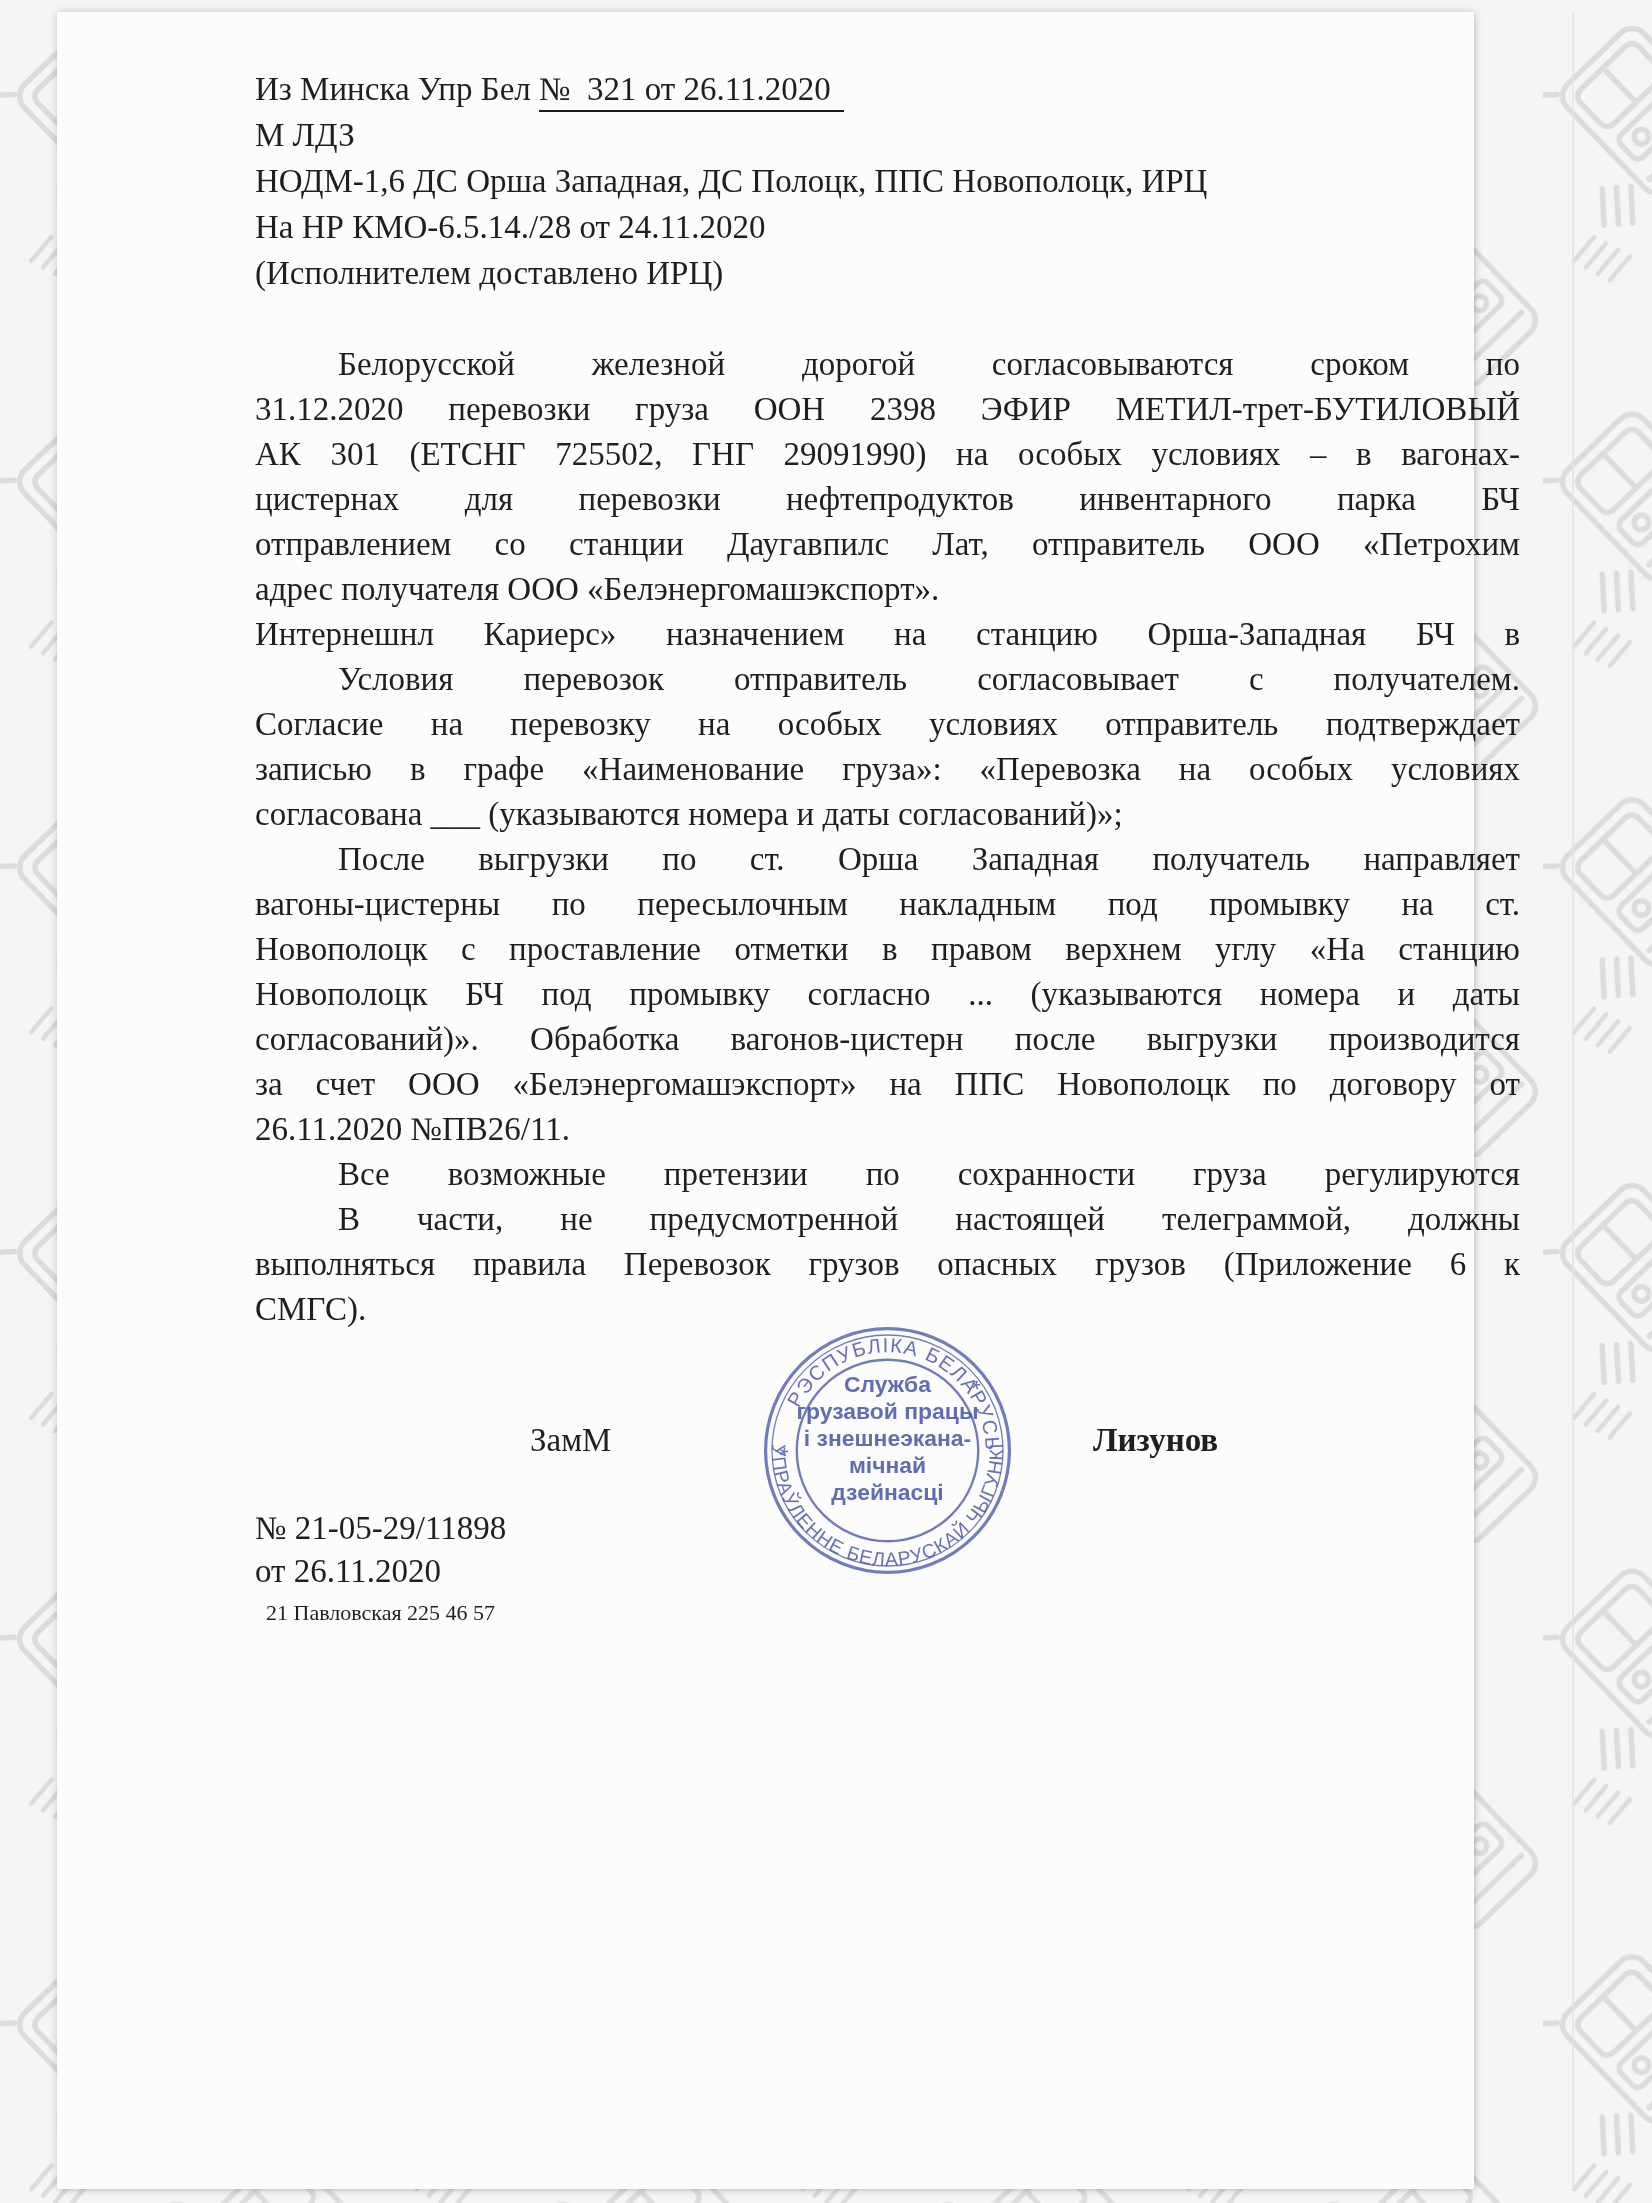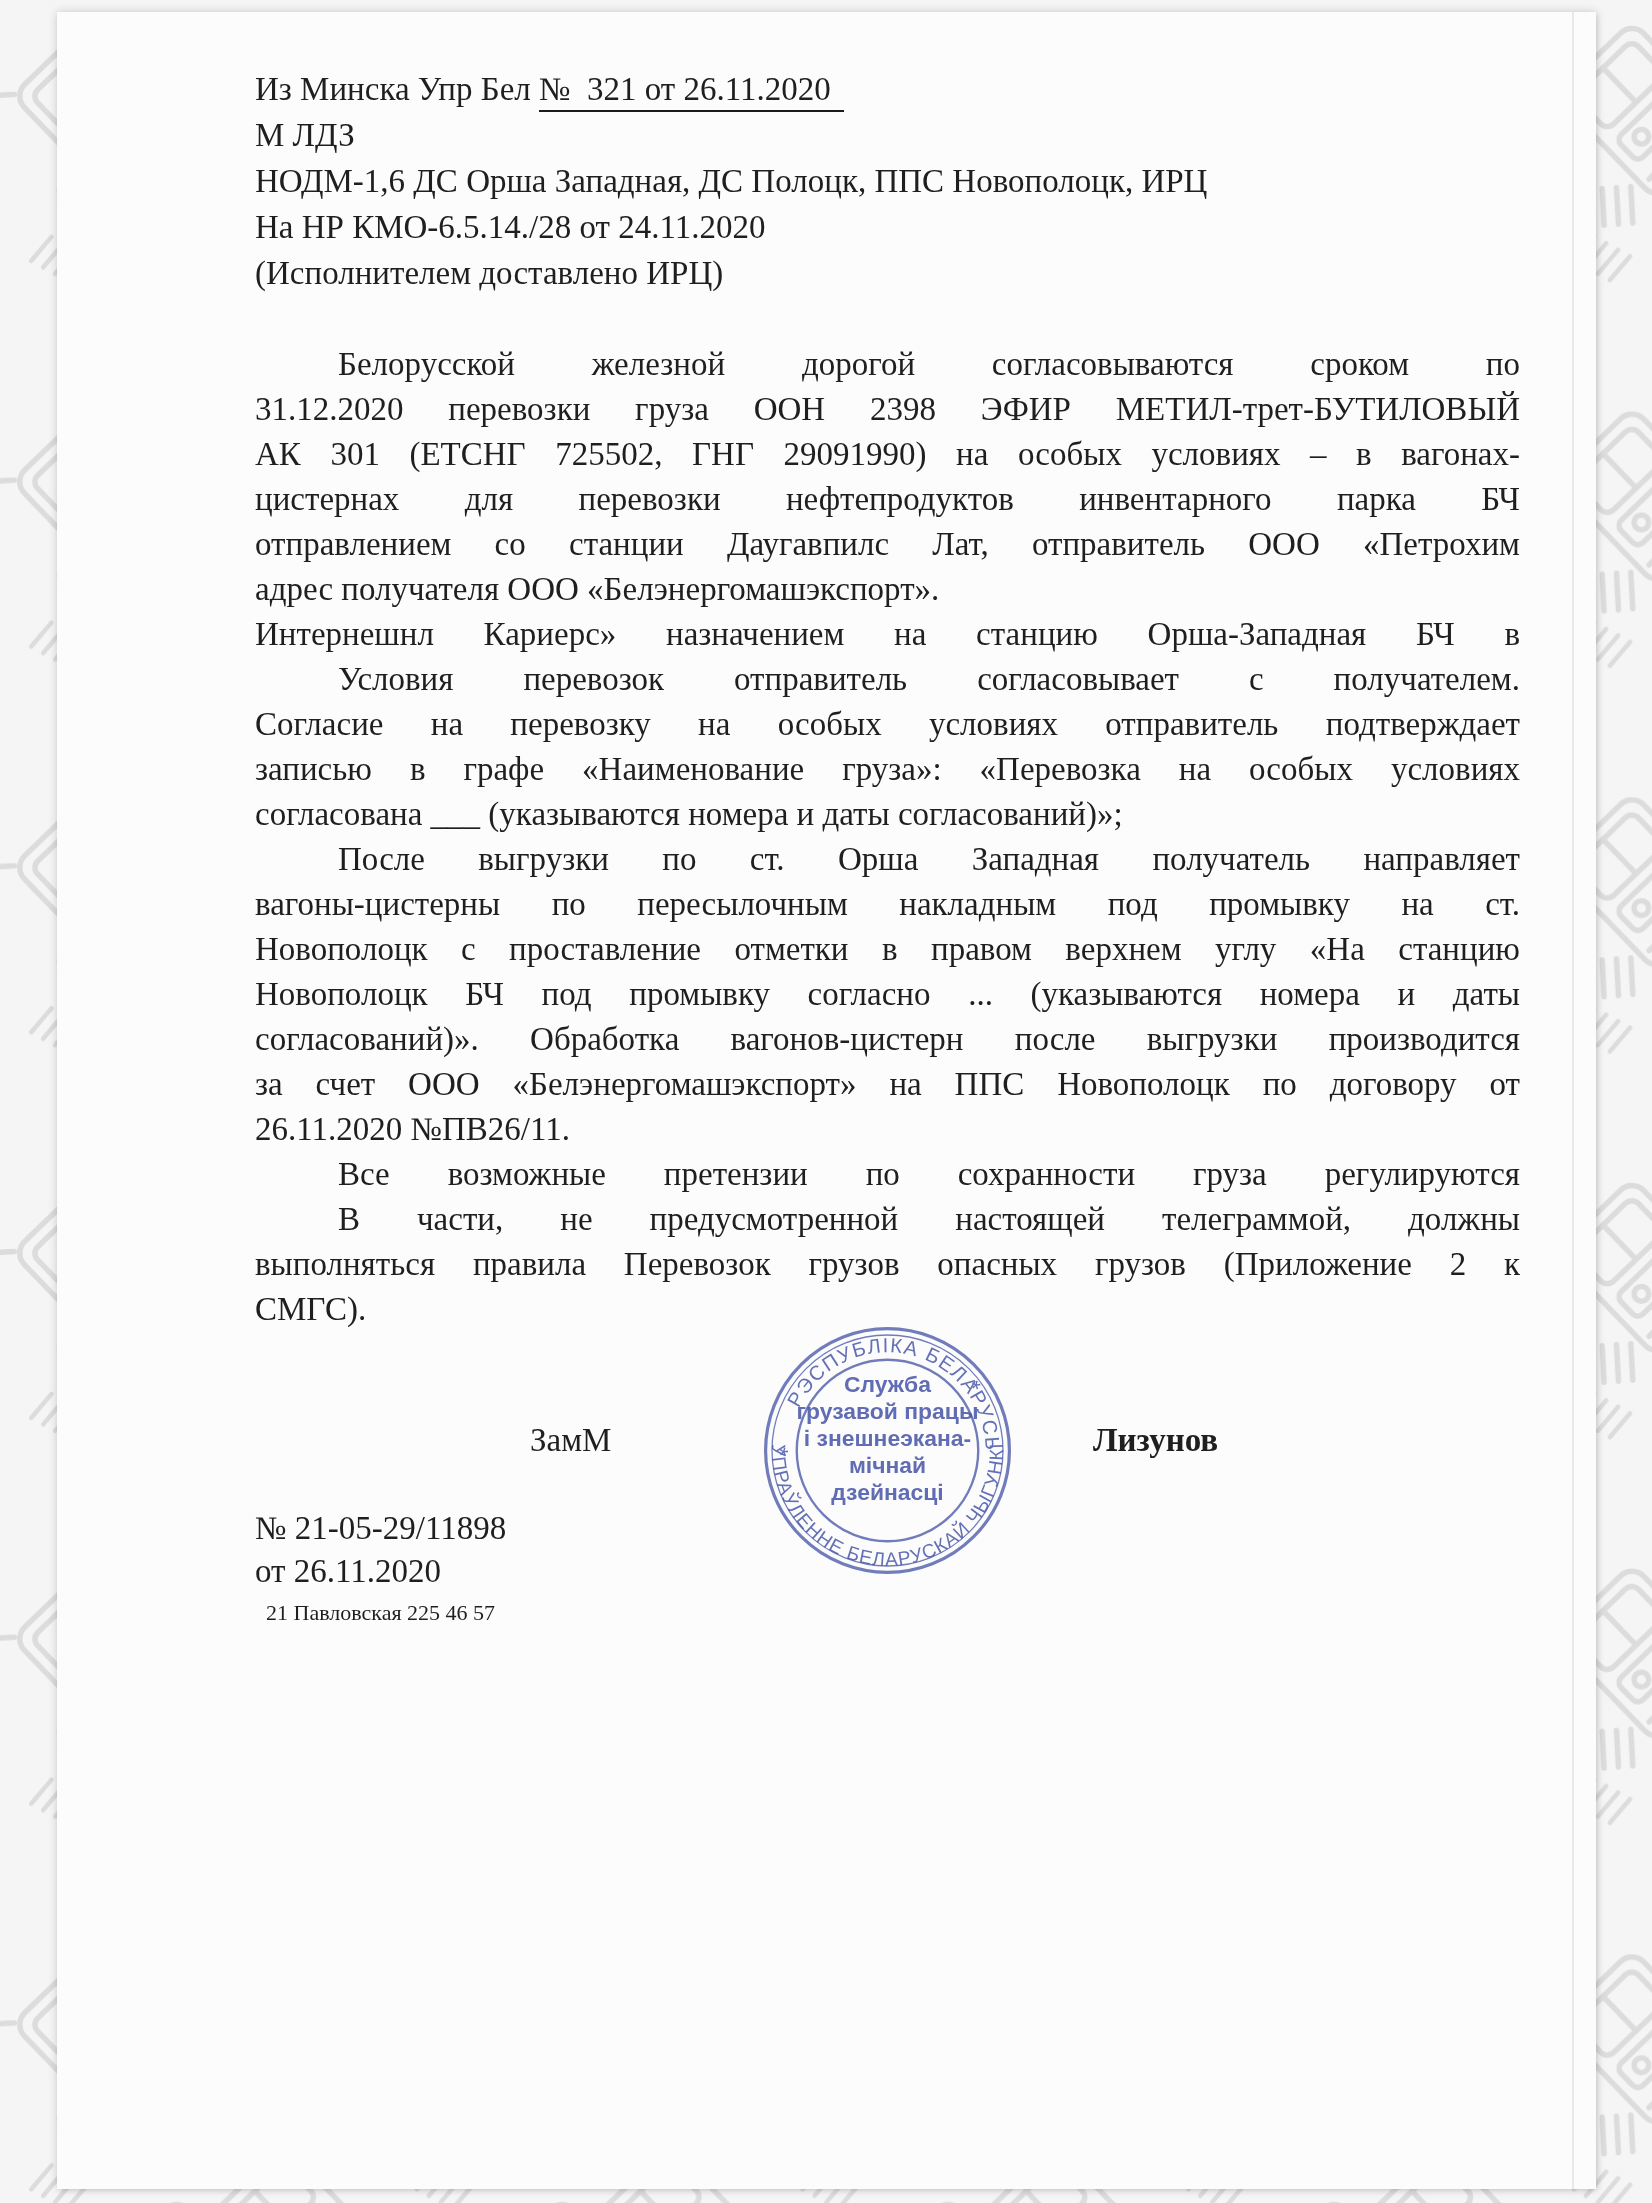--- a/index.html
+++ b/index.html
@@ -1,18 +1,18 @@
 <!DOCTYPE html>
 <html style="font-size:14.7px"><head>
 <meta charset="utf-8">
 <style>
   html,body{margin:0;padding:0;width:1653px;height:2204px;overflow:hidden;}
   body{background:#f5f5f5;font-family:"Liberation Serif","DejaVu Serif",serif;color:#1f1f1f;position:relative;}
   .wm{position:absolute;left:0;top:0;z-index:0;}
-  .page{position:absolute;left:57px;top:12px;width:1539px;height:2177px;background:#fcfcfc;z-index:1;
+  .page{position:absolute;left:57px;top:12px;width:1417px;height:2177px;background:#fcfcfc;z-index:1;
         box-shadow:0 0 9.2px rgba(0,0,0,.16),1.8px 1.8px 5.5px rgba(0,0,0,.10);}
   .fold{position:absolute;left:1515px;top:0;width:1.8px;height:100%;background:#e3e3e3;opacity:.8;}
   .header{position:absolute;left:198px;top:54px;width:1265px;font-size:33px;line-height:46px;}
   .hline{white-space:nowrap;}
   .u{border-bottom:2.8px solid #1b1b1b;padding-bottom:2.8px;padding-right:13px;white-space:pre;}
   .bodytext{position:absolute;left:198px;top:330px;width:1265px;font-size:33px;line-height:45px;}
   .jl{text-align:justify;text-align-last:justify;}
   .jl.last{text-align-last:left;}
   .para > .jl:first-child{text-indent:83px;}
   .sig{position:absolute;left:198px;top:1405px;width:1265px;height:46px;font-size:33px;line-height:46px;}
@@ -89,21 +89,21 @@
         <div class="jl">Новополоцк БЧ под промывку согласно ... (указываются номера и даты</div>
         <div class="jl">согласований)». Обработка вагонов-цистерн после выгрузки производится</div>
         <div class="jl">за счет ООО «Белэнергомашэкспорт» на ППС Новополоцк по договору от</div>
         <div class="jl last">26.11.2020 №ПВ26/11.</div>
       </div>
     <div class="para">
         <div class="jl">Все возможные претензии по сохранности груза регулируются</div>
       </div>
     <div class="para">
         <div class="jl">В части, не предусмотренной настоящей телеграммой, должны</div>
-        <div class="jl">выполняться правила Перевозок грузов опасных грузов (Приложение 2 к</div>
+        <div class="jl">выполняться правила Перевозок грузов опасных грузов (Приложение 6 к</div>
         <div class="jl last">СМГС).</div>
       </div>
   </div>
 
   <div class="sig">
     <span class="sig-left">ЗамМ</span>
     <span class="sig-right">Лизунов</span>
   </div>
 
   <svg class="stamp" width="275" height="275" viewBox="-150 -150 300 300">

